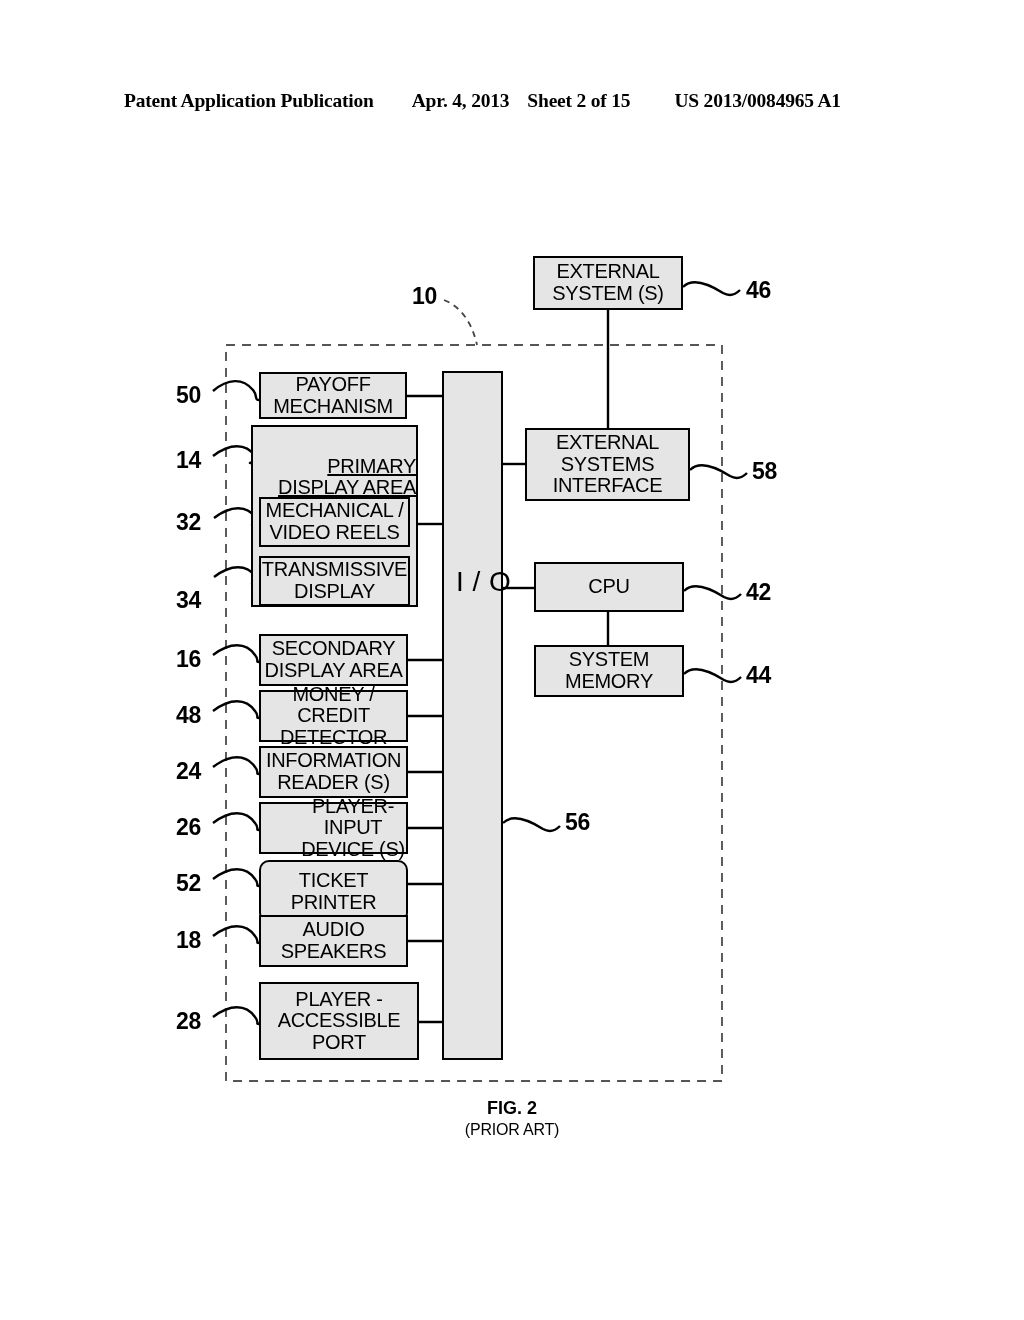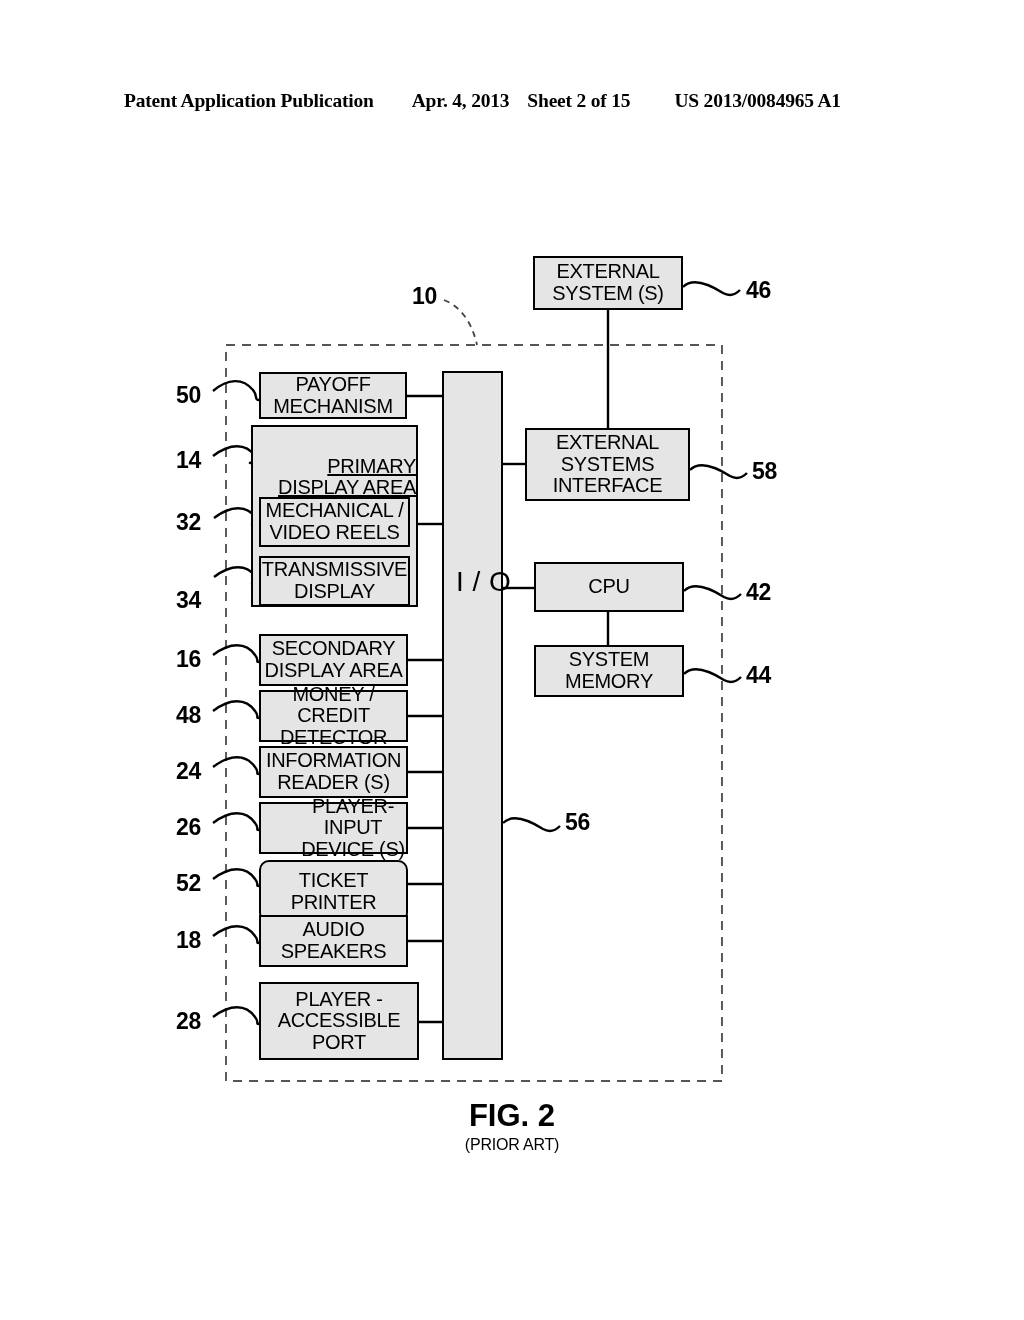--- a/index.html
+++ b/index.html
@@ -101,21 +101,21 @@
   #fig-caption {
     position: absolute;
     left: 0;
     top: 1098px;
     width: 1024px;
     text-align: center;
     z-index: 5;
   }
   #fig-caption .fig-title {
     font-family: "Liberation Sans", sans-serif;
-    font-size: 31px;
+    font-size: 18px;
     font-weight: bold;
     letter-spacing: 0px;
   }
   #fig-caption .fig-sub {
     font-family: "Liberation Sans", sans-serif;
     font-size: 16px;
     letter-spacing: -0.2px;
     margin-top: 2px;
   }
 </style>

